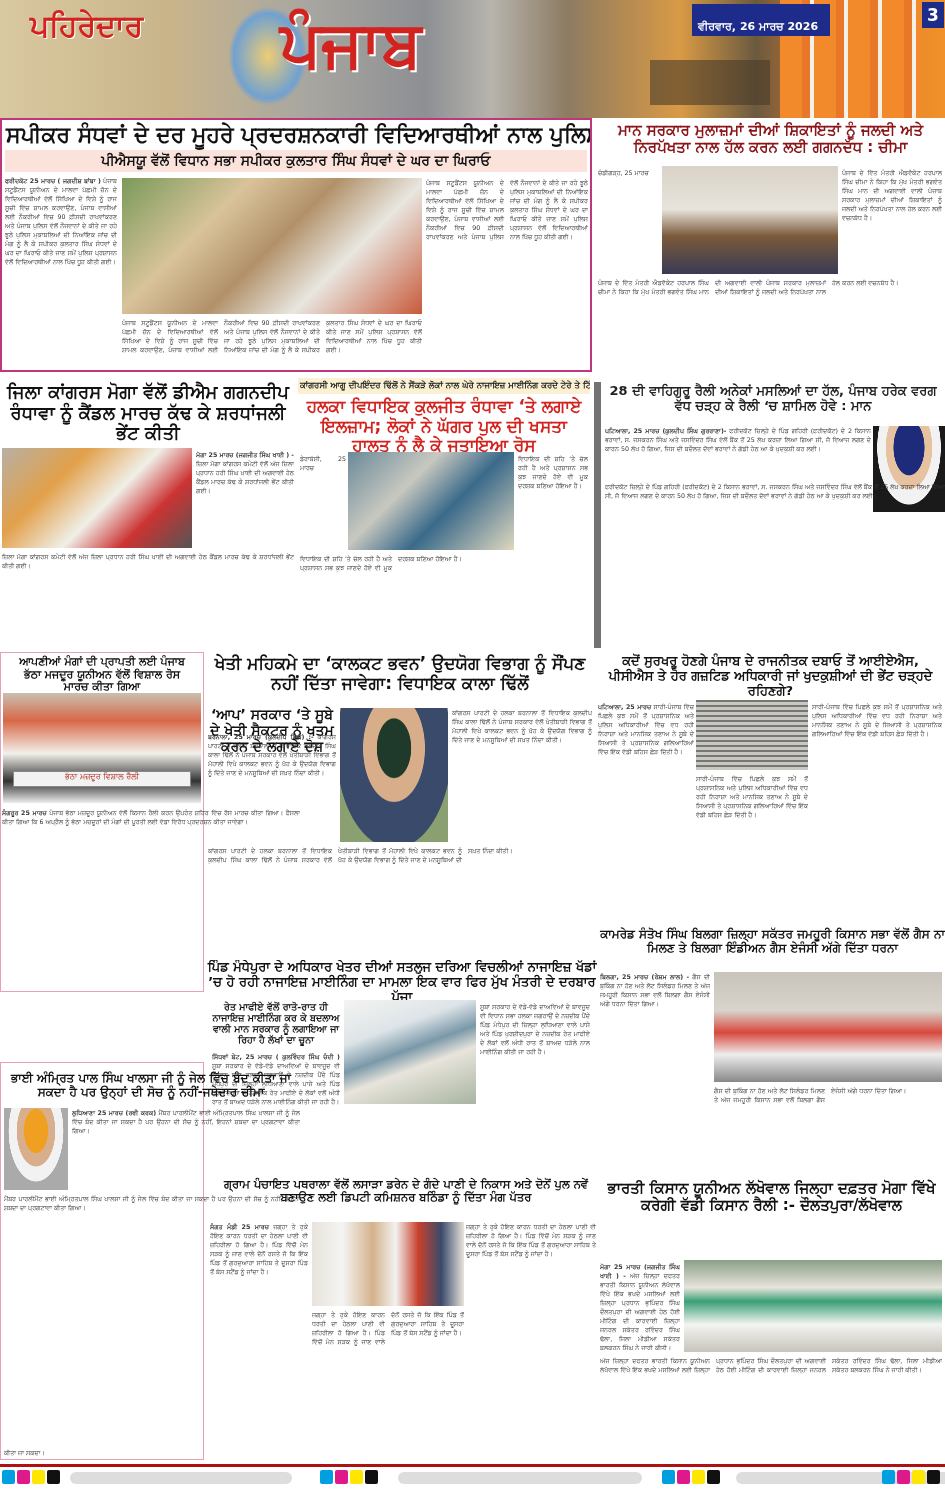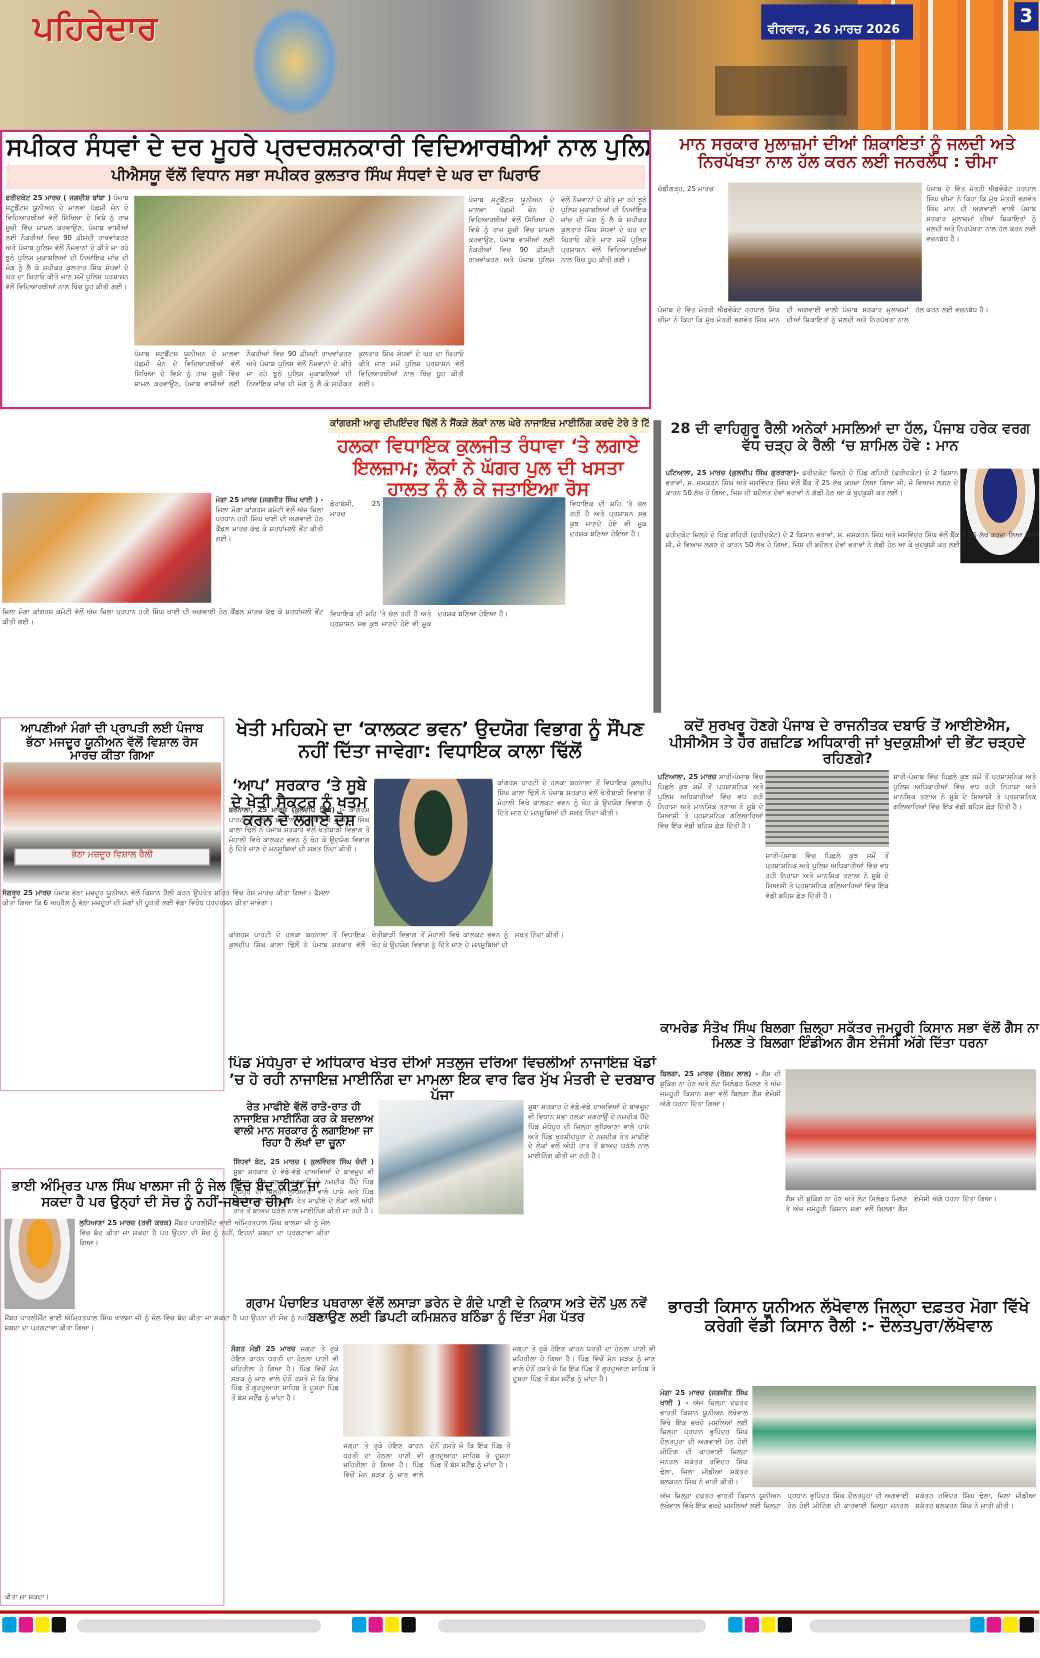--- a/index.html
+++ b/index.html
@@ -20,47 +20,49 @@
 .footer-bar{background:#ddd;border-radius:6px}
 .reg{display:flex;gap:2px}
 .reg span{width:13px;height:14px;border-radius:2px;display:inline-block}
 </style>
 </head>
 <body>
 
 <div class="abs masthead">
   <div class="abs mast-logo">ਪਹਿਰੇਦਾਰ</div>
   <div class="abs mast-map" style="left:228px"></div>
+  <div class="abs mast-punjab">ਪੰਜਾਬ</div>
   <div class="abs" style="left:650px;top:60px;width:120px;height:45px;background:#4a3a28;opacity:.6"></div>
   <div class="abs" style="left:780px;top:0;width:140px;height:118px;background:repeating-linear-gradient(90deg,#f28a2c 0 22px,#e8772a 22px 30px,#f5f0e8 30px 34px)"></div>
   <div class="abs date-box">ਵੀਰਵਾਰ, 26 ਮਾਰਚ 2026</div>
   <div class="abs page-no">3</div>
 </div>
 
 <div class="abs story" style="left:0;top:118px;width:592px;height:254px">
   <div class="headline" style="font-size:22px;color:#111;padding:2px 4px;height:30px;white-space:nowrap;overflow:hidden">ਸਪੀਕਰ ਸੰਧਵਾਂ ਦੇ ਦਰ ਮੂਹਰੇ ਪ੍ਰਦਰਸ਼ਨਕਾਰੀ ਵਿਦਿਆਰਥੀਆਂ ਨਾਲ ਪੁਲਿਸ ਵੱਲੋਂ ਖਿੱਚ ਧੂਹ</div>
   <div class="subhead" style="font-size:14px;color:#111;padding:2px;height:22px;margin:0 3px">ਪੀਐਸਯੂ ਵੱਲੋਂ ਵਿਧਾਨ ਸਭਾ ਸਪੀਕਰ ਕੁਲਤਾਰ ਸਿੰਘ ਸੰਧਵਾਂ ਦੇ ਘਰ ਦਾ ਘਿਰਾਓ</div>
   <div class="abs body-text" style="left:3px;top:56px;width:112px;height:194px">
     <b>ਫਰੀਦਕੋਟ 25 ਮਾਰਚ ( ਜਗਦੀਸ਼ ਬਾਂਬਾ )</b>
     <span>ਪੰਜਾਬ ਸਟੂਡੈਂਟਸ ਯੂਨੀਅਨ ਦੇ ਮਾਲਵਾ ਪੱਛਮੀ ਜ਼ੋਨ ਦੇ ਵਿਦਿਆਰਥੀਆਂ ਵੱਲੋਂ ਸਿੱਖਿਆ ਦੇ ਵਿਸ਼ੇ ਨੂੰ ਰਾਜ ਸੂਚੀ ਵਿੱਚ ਸ਼ਾਮਲ ਕਰਵਾਉਣ, ਪੰਜਾਬ ਵਾਸੀਆਂ ਲਈ ਨੌਕਰੀਆਂ ਵਿਚ 90 ਫ਼ੀਸਦੀ ਰਾਖਵਾਂਕਰਣ ਅਤੇ ਪੰਜਾਬ ਪੁਲਿਸ ਵੱਲੋਂ ਨੌਜਵਾਨਾਂ ਦੇ ਕੀਤੇ ਜਾ ਰਹੇ ਝੂਠੇ ਪੁਲਿਸ ਮੁਕਾਬਲਿਆਂ ਦੀ ਨਿਆਂਇਕ ਜਾਂਚ ਦੀ ਮੰਗ ਨੂੰ ਲੈ ਕੇ ਸਪੀਕਰ ਕੁਲਤਾਰ ਸਿੰਘ ਸੰਧਵਾਂ ਦੇ ਘਰ ਦਾ ਘਿਰਾਓ ਕੀਤੇ ਜਾਣ ਸਮੇਂ ਪੁਲਿਸ ਪ੍ਰਸ਼ਾਸਨ ਵੱਲੋਂ ਵਿਦਿਆਰਥੀਆਂ ਨਾਲ ਖਿੱਚ ਧੂਹ ਕੀਤੀ ਗਈ।</span>
   </div>
   <div class="abs photo" style="left:120px;top:58px;width:300px;height:136px;background:linear-gradient(135deg,#7a9a5a 0%,#d9c39a 30%,#b2916a 50%,#e8e6e0 70%,#c85a3a 100%)"></div>
   <div class="abs body-text" style="left:120px;top:198px;width:300px;height:52px;column-count:3;column-gap:6px">ਪੰਜਾਬ ਸਟੂਡੈਂਟਸ ਯੂਨੀਅਨ ਦੇ ਮਾਲਵਾ ਪੱਛਮੀ ਜ਼ੋਨ ਦੇ ਵਿਦਿਆਰਥੀਆਂ ਵੱਲੋਂ ਸਿੱਖਿਆ ਦੇ ਵਿਸ਼ੇ ਨੂੰ ਰਾਜ ਸੂਚੀ ਵਿੱਚ ਸ਼ਾਮਲ ਕਰਵਾਉਣ, ਪੰਜਾਬ ਵਾਸੀਆਂ ਲਈ ਨੌਕਰੀਆਂ ਵਿਚ 90 ਫ਼ੀਸਦੀ ਰਾਖਵਾਂਕਰਣ ਅਤੇ ਪੰਜਾਬ ਪੁਲਿਸ ਵੱਲੋਂ ਨੌਜਵਾਨਾਂ ਦੇ ਕੀਤੇ ਜਾ ਰਹੇ ਝੂਠੇ ਪੁਲਿਸ ਮੁਕਾਬਲਿਆਂ ਦੀ ਨਿਆਂਇਕ ਜਾਂਚ ਦੀ ਮੰਗ ਨੂੰ ਲੈ ਕੇ ਸਪੀਕਰ ਕੁਲਤਾਰ ਸਿੰਘ ਸੰਧਵਾਂ ਦੇ ਘਰ ਦਾ ਘਿਰਾਓ ਕੀਤੇ ਜਾਣ ਸਮੇਂ ਪੁਲਿਸ ਪ੍ਰਸ਼ਾਸਨ ਵੱਲੋਂ ਵਿਦਿਆਰਥੀਆਂ ਨਾਲ ਖਿੱਚ ਧੂਹ ਕੀਤੀ ਗਈ।</div>
   <div class="abs body-text" style="left:424px;top:58px;width:162px;height:192px;column-count:2;column-gap:6px">ਪੰਜਾਬ ਸਟੂਡੈਂਟਸ ਯੂਨੀਅਨ ਦੇ ਮਾਲਵਾ ਪੱਛਮੀ ਜ਼ੋਨ ਦੇ ਵਿਦਿਆਰਥੀਆਂ ਵੱਲੋਂ ਸਿੱਖਿਆ ਦੇ ਵਿਸ਼ੇ ਨੂੰ ਰਾਜ ਸੂਚੀ ਵਿੱਚ ਸ਼ਾਮਲ ਕਰਵਾਉਣ, ਪੰਜਾਬ ਵਾਸੀਆਂ ਲਈ ਨੌਕਰੀਆਂ ਵਿਚ 90 ਫ਼ੀਸਦੀ ਰਾਖਵਾਂਕਰਣ ਅਤੇ ਪੰਜਾਬ ਪੁਲਿਸ ਵੱਲੋਂ ਨੌਜਵਾਨਾਂ ਦੇ ਕੀਤੇ ਜਾ ਰਹੇ ਝੂਠੇ ਪੁਲਿਸ ਮੁਕਾਬਲਿਆਂ ਦੀ ਨਿਆਂਇਕ ਜਾਂਚ ਦੀ ਮੰਗ ਨੂੰ ਲੈ ਕੇ ਸਪੀਕਰ ਕੁਲਤਾਰ ਸਿੰਘ ਸੰਧਵਾਂ ਦੇ ਘਰ ਦਾ ਘਿਰਾਓ ਕੀਤੇ ਜਾਣ ਸਮੇਂ ਪੁਲਿਸ ਪ੍ਰਸ਼ਾਸਨ ਵੱਲੋਂ ਵਿਦਿਆਰਥੀਆਂ ਨਾਲ ਖਿੱਚ ਧੂਹ ਕੀਤੀ ਗਈ।</div>
 </div>
 
 <div class="abs" style="left:596px;top:118px;width:349px;height:262px">
-  <div class="headline" style="font-size:15px;color:#8a1418;padding:4px 2px;height:44px">ਮਾਨ ਸਰਕਾਰ ਮੁਲਾਜ਼ਮਾਂ ਦੀਆਂ ਸ਼ਿਕਾਇਤਾਂ ਨੂੰ ਜਲਦੀ ਅਤੇ ਨਿਰਪੱਖਤਾ ਨਾਲ ਹੱਲ ਕਰਨ ਲਈ ਜਨਰਲੱਧ : ਚੀਮਾ</div>
+  <div class="headline" style="font-size:15px;color:#8a1418;padding:4px 2px;height:44px">ਮਾਨ ਸਰਕਾਰ ਮੁਲਾਜ਼ਮਾਂ ਦੀਆਂ ਸ਼ਿਕਾਇਤਾਂ ਨੂੰ ਜਲਦੀ ਅਤੇ ਨਿਰਪੱਖਤਾ ਨਾਲ ਹੱਲ ਕਰਨ ਲਈ ਗਗਨਦੱਧ : ਚੀਮਾ</div>
   <div class="abs body-text" style="left:2px;top:50px;width:62px;height:50px">ਚੰਡੀਗੜ੍ਹ, 25 ਮਾਰਚ</div>
   <div class="abs photo" style="left:66px;top:48px;width:176px;height:108px;background:linear-gradient(180deg,#d8d2c8 0%,#e9e4db 40%,#7a5a3a 65%,#3a3a55 100%)"></div>
   <div class="abs body-text" style="left:246px;top:50px;width:100px;height:106px">ਪੰਜਾਬ ਦੇ ਵਿੱਤ ਮੰਤਰੀ ਐਡਵੋਕੇਟ ਹਰਪਾਲ ਸਿੰਘ ਚੀਮਾ ਨੇ ਕਿਹਾ ਕਿ ਮੁੱਖ ਮੰਤਰੀ ਭਗਵੰਤ ਸਿੰਘ ਮਾਨ ਦੀ ਅਗਵਾਈ ਵਾਲੀ ਪੰਜਾਬ ਸਰਕਾਰ ਮੁਲਾਜ਼ਮਾਂ ਦੀਆਂ ਸ਼ਿਕਾਇਤਾਂ ਨੂੰ ਜਲਦੀ ਅਤੇ ਨਿਰਪੱਖਤਾ ਨਾਲ ਹੱਲ ਕਰਨ ਲਈ ਵਚਨਬੱਧ ਹੈ।</div>
   <div class="abs body-text" style="left:2px;top:160px;width:345px;height:100px;column-count:3;column-gap:6px">ਪੰਜਾਬ ਦੇ ਵਿੱਤ ਮੰਤਰੀ ਐਡਵੋਕੇਟ ਹਰਪਾਲ ਸਿੰਘ ਚੀਮਾ ਨੇ ਕਿਹਾ ਕਿ ਮੁੱਖ ਮੰਤਰੀ ਭਗਵੰਤ ਸਿੰਘ ਮਾਨ ਦੀ ਅਗਵਾਈ ਵਾਲੀ ਪੰਜਾਬ ਸਰਕਾਰ ਮੁਲਾਜ਼ਮਾਂ ਦੀਆਂ ਸ਼ਿਕਾਇਤਾਂ ਨੂੰ ਜਲਦੀ ਅਤੇ ਨਿਰਪੱਖਤਾ ਨਾਲ ਹੱਲ ਕਰਨ ਲਈ ਵਚਨਬੱਧ ਹੈ।</div>
 </div>
 
 <div class="abs" style="left:0;top:378px;width:296px;height:270px">
+  <div class="headline" style="font-size:18px;color:#111;padding:4px 2px;height:70px">ਜਿਲਾ ਕਾਂਗਰਸ ਮੋਗਾ ਵੱਲੋਂ ਡੀਐਮ ਗਗਨਦੀਪ ਰੰਧਾਵਾ ਨੂੰ ਕੈਂਡਲ ਮਾਰਚ ਕੱਢ ਕੇ ਸ਼ਰਧਾਂਜਲੀ ਭੇਂਟ ਕੀਤੀ</div>
   <div class="abs photo" style="left:2px;top:70px;width:190px;height:100px;background:linear-gradient(135deg,#b8b0a5 0%,#e2a04a 30%,#f0efe8 55%,#c33 75%,#555 100%)"></div>
   <div class="abs body-text" style="left:196px;top:72px;width:98px;height:98px">
     <b>ਮੋਗਾ 25 ਮਾਰਚ (ਜਗਜੀਤ ਸਿੰਘ ਖਾਈ ) -</b>
     <span>ਜ਼ਿਲਾ ਮੋਗਾ ਕਾਂਗਰਸ ਕਮੇਟੀ ਵੱਲੋਂ ਅੱਜ ਜ਼ਿਲਾ ਪ੍ਰਧਾਨ ਹਰੀ ਸਿੰਘ ਖਾਈ ਦੀ ਅਗਵਾਈ ਹੇਠ ਕੈਂਡਲ ਮਾਰਚ ਕੱਢ ਕੇ ਸ਼ਰਧਾਂਜਲੀ ਭੇਂਟ ਕੀਤੀ ਗਈ।</span>
   </div>
   <div class="abs body-text" style="left:2px;top:174px;width:292px;height:94px">ਜ਼ਿਲਾ ਮੋਗਾ ਕਾਂਗਰਸ ਕਮੇਟੀ ਵੱਲੋਂ ਅੱਜ ਜ਼ਿਲਾ ਪ੍ਰਧਾਨ ਹਰੀ ਸਿੰਘ ਖਾਈ ਦੀ ਅਗਵਾਈ ਹੇਠ ਕੈਂਡਲ ਮਾਰਚ ਕੱਢ ਕੇ ਸ਼ਰਧਾਂਜਲੀ ਭੇਂਟ ਕੀਤੀ ਗਈ।</div>
 </div>
 
 <div class="abs" style="left:298px;top:378px;width:292px;height:270px">
   <div style="background:#fbf1d2;font-size:8.5px;font-weight:bold;color:#222;padding:2px;height:16px;overflow:hidden;white-space:nowrap">ਕਾਂਗਰਸੀ ਆਗੂ ਦੀਪਇੰਦਰ ਢਿੱਲੋਂ ਨੇ ਸੈਂਕੜੇ ਲੋਕਾਂ ਨਾਲ ਘੇਰੇ ਨਾਜਾਇਜ਼ ਮਾਈਨਿੰਗ ਕਰਦੇ ਟੇਰੇ ਤੇ ਟਿੱਪਰ</div>

